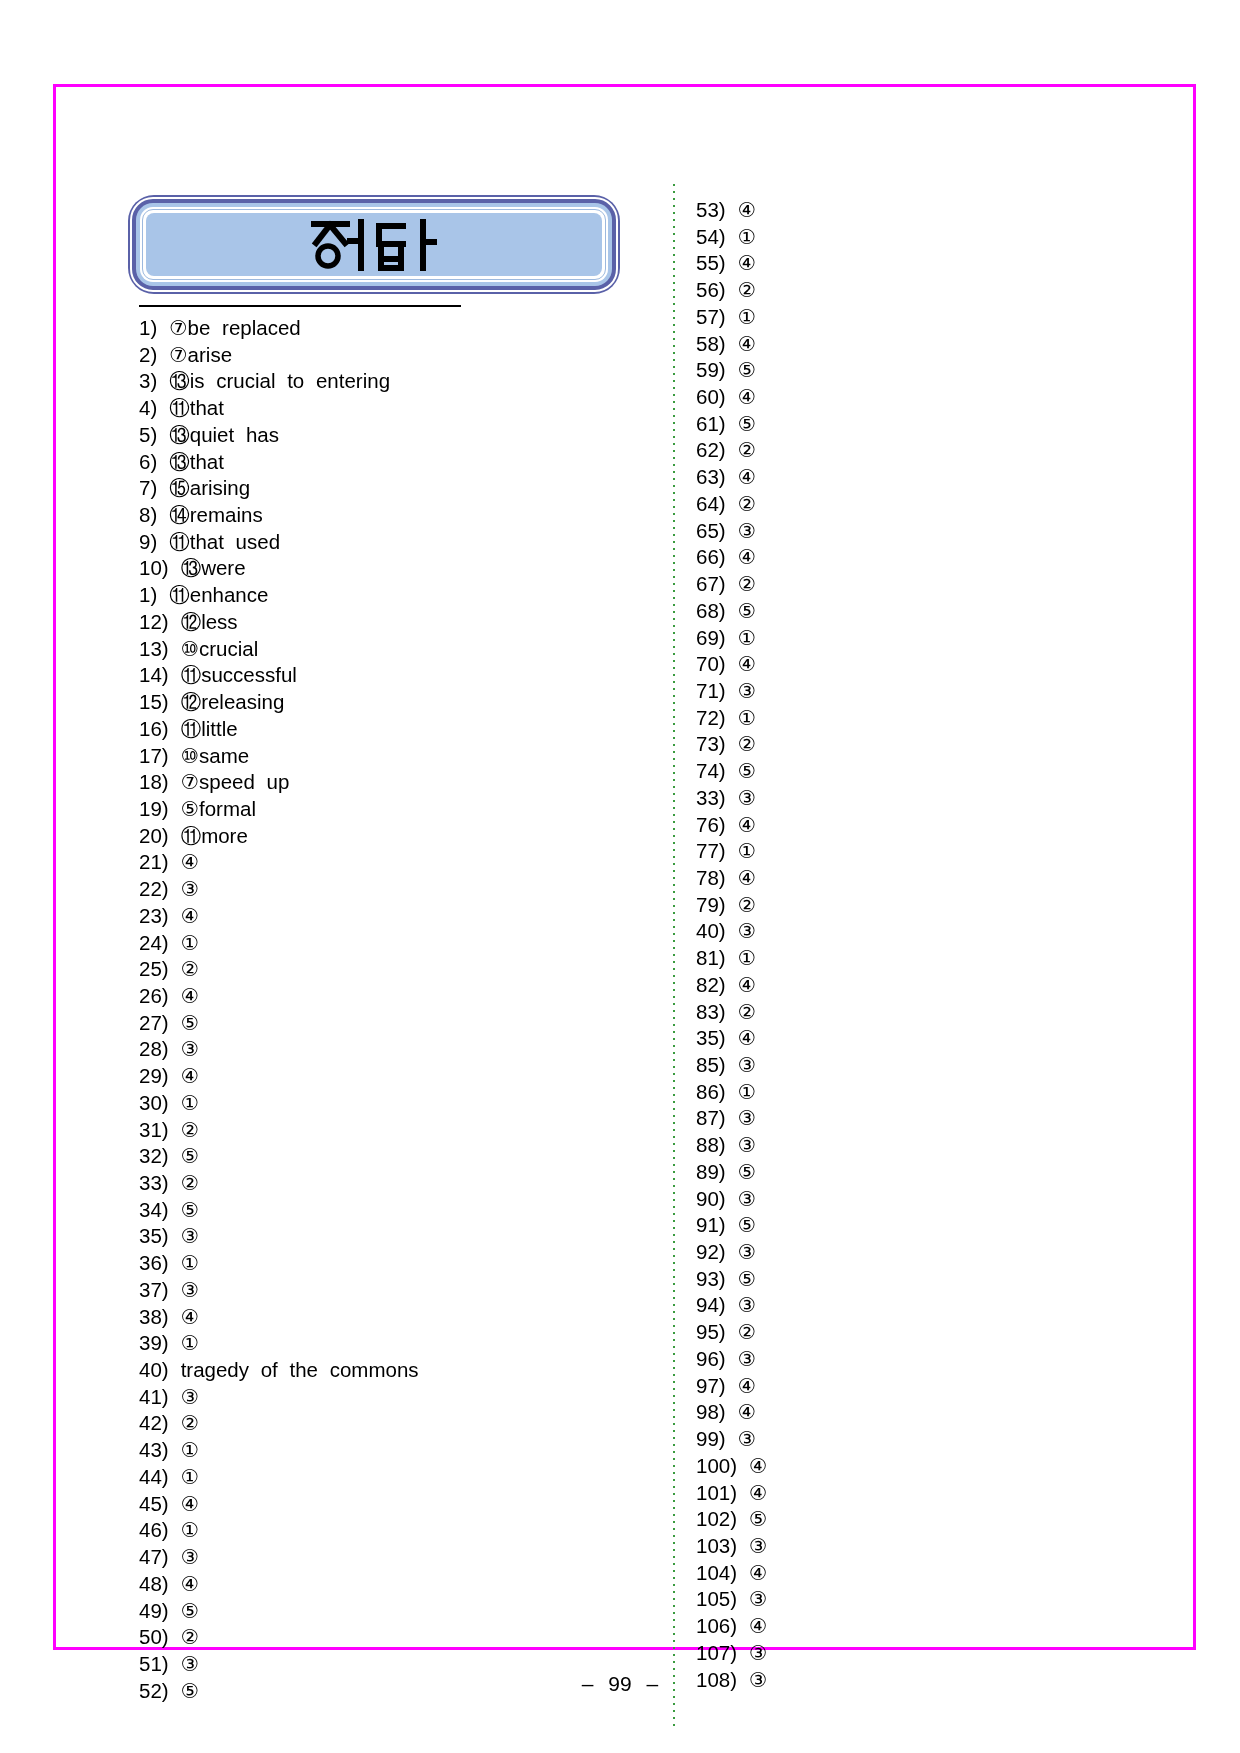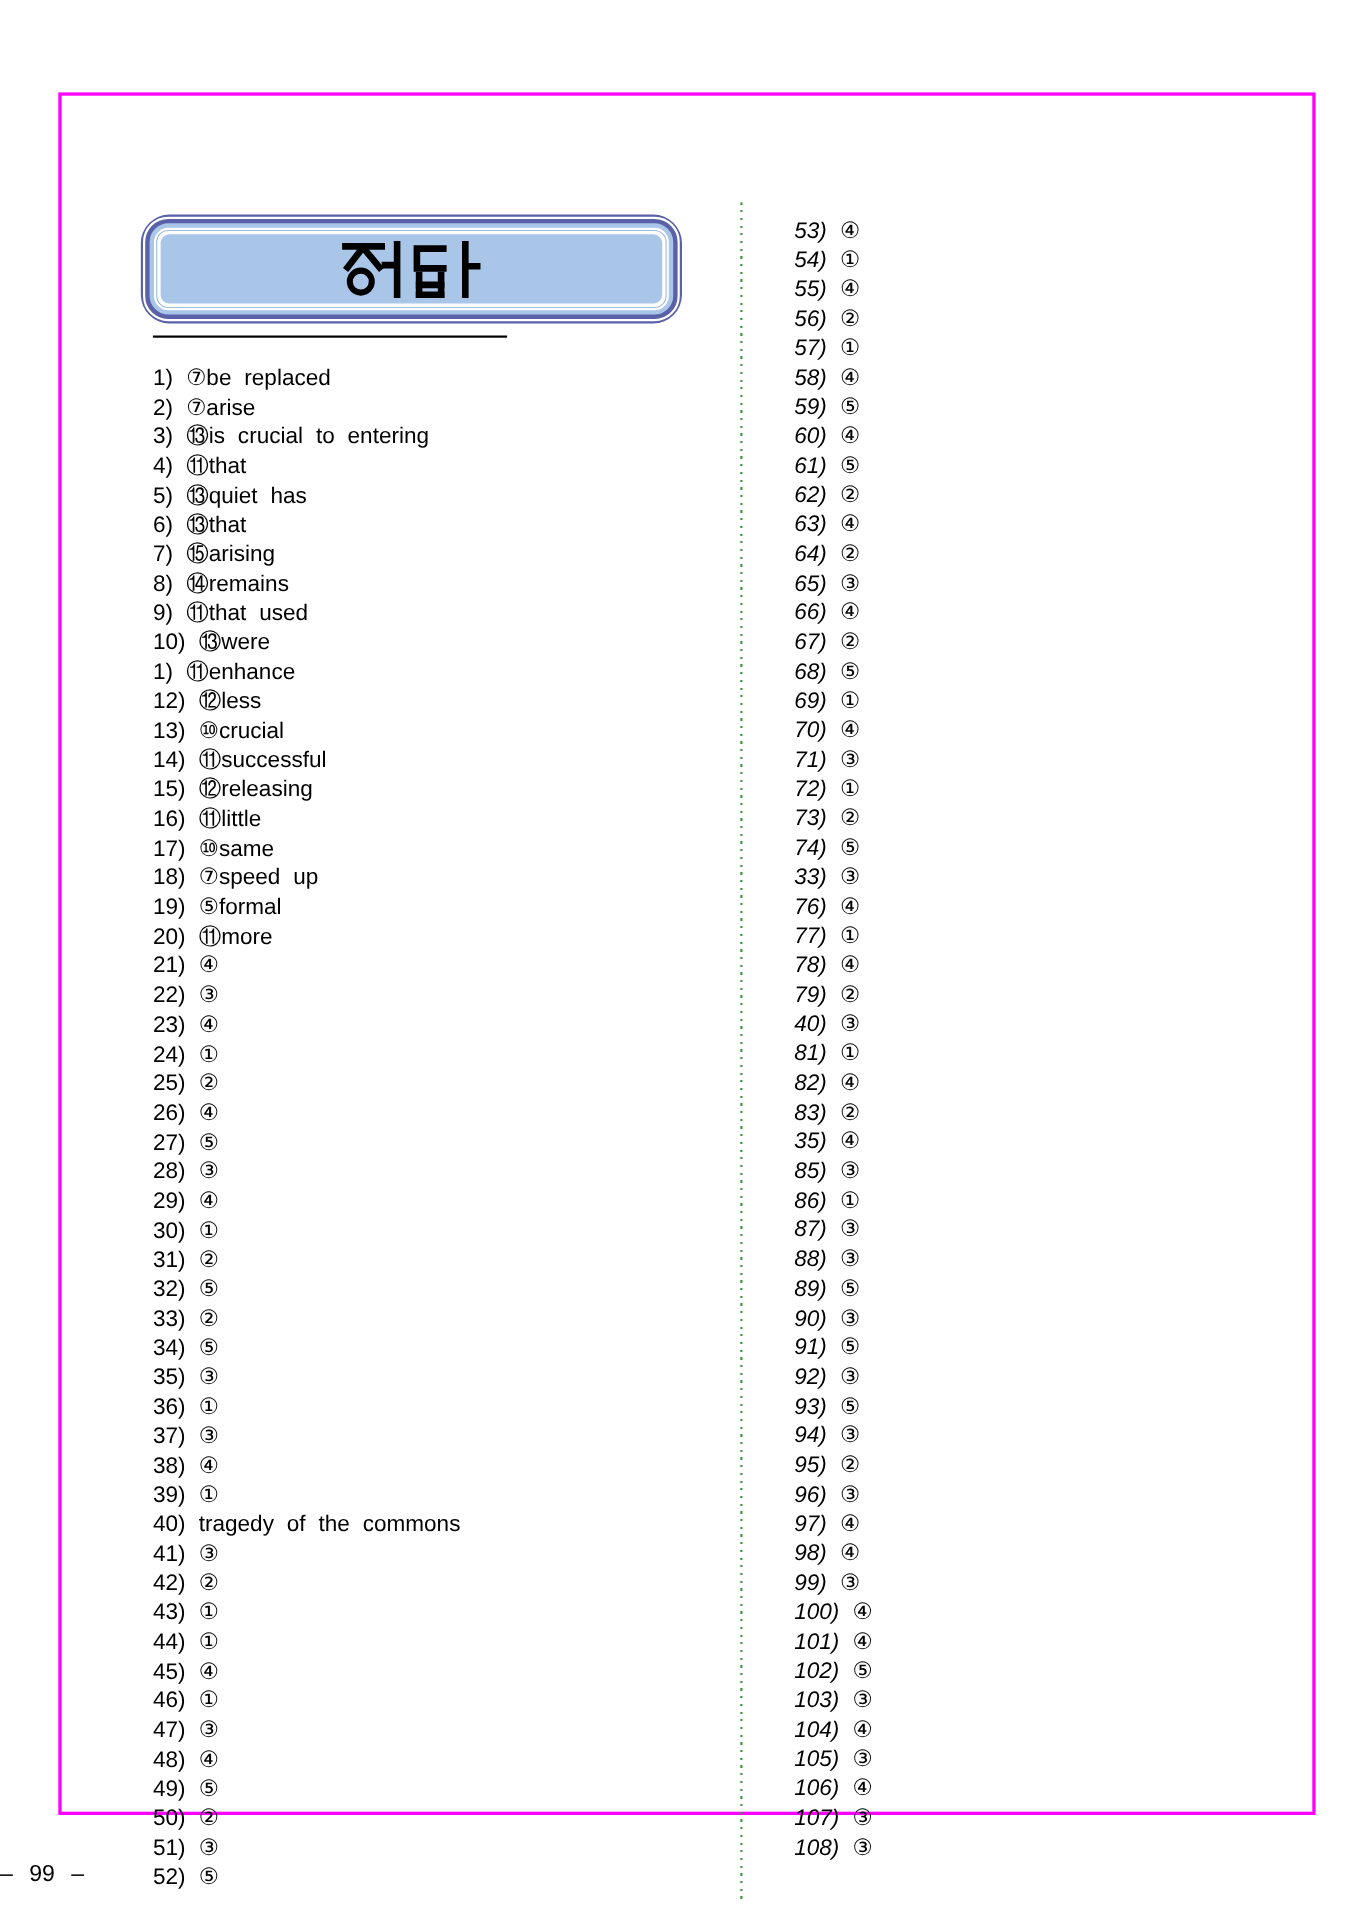--- a/index.html
+++ b/index.html
@@ -18,33 +18,33 @@
   .h2 { width:100%; height:100%; border:2px solid #ffffff; background:#5a61a8; border-radius:23px; padding:4px; box-sizing:border-box; }
   .h3 { width:100%; height:100%; background:#a9c5e8; border-radius:17px; padding:4px; box-sizing:border-box; }
   .h4 { width:100%; height:100%; background:#ffffff; border-radius:13px; padding:2px; box-sizing:border-box; }
   .h5 { width:100%; height:100%; background:#ffffff; border:1px solid #9db9de; border-radius:11px; padding:3px; box-sizing:border-box; }
   .h6 { width:100%; height:100%; background:#a9c5e8; border-radius:8px;
         display:flex; align-items:center; justify-content:center; }
   .sr { position:absolute; width:1px; height:1px; overflow:hidden; clip-path:inset(50%); }
   .underline { position:absolute; left:83px; top:218px; width:322px; height:2px; background:#000; }
 
   .col { position:absolute; font-size:20.5px; line-height:26.72px; white-space:nowrap; }
-  .col-left  { left:83px;  top:228px;margin-top:16px; }
-  .col-right { left:666px; top:110px;font-style:italic; }
+  .col-left  { left:83px;  top:228px; }
+  .col-right { left:640px; top:110px; }
   .row { height:26.72px; }
   .num { display:inline-block; margin-right:12px; }
   .ans { word-spacing:6px; }
 
   .divider {
     position:absolute; left:617px; top:97px; width:2px; height:1544px;
     background:repeating-linear-gradient(to bottom, #3a9b3f 0px, #3a9b3f 2px, transparent 2px, transparent 7px);
   }
   .footer {
     position:absolute; left:0; top:1672px; width:100%;
-    text-align:left; font-size:21px; word-spacing:9px; color:#000;margin-top:20px;
+    text-align:center; font-size:21px; word-spacing:9px; color:#000;
   }
 </style>
 </head>
 <body>
 
 <div class="page">
   <div class="frame">
 
     <div class="hdr">
       <div class="h1">

